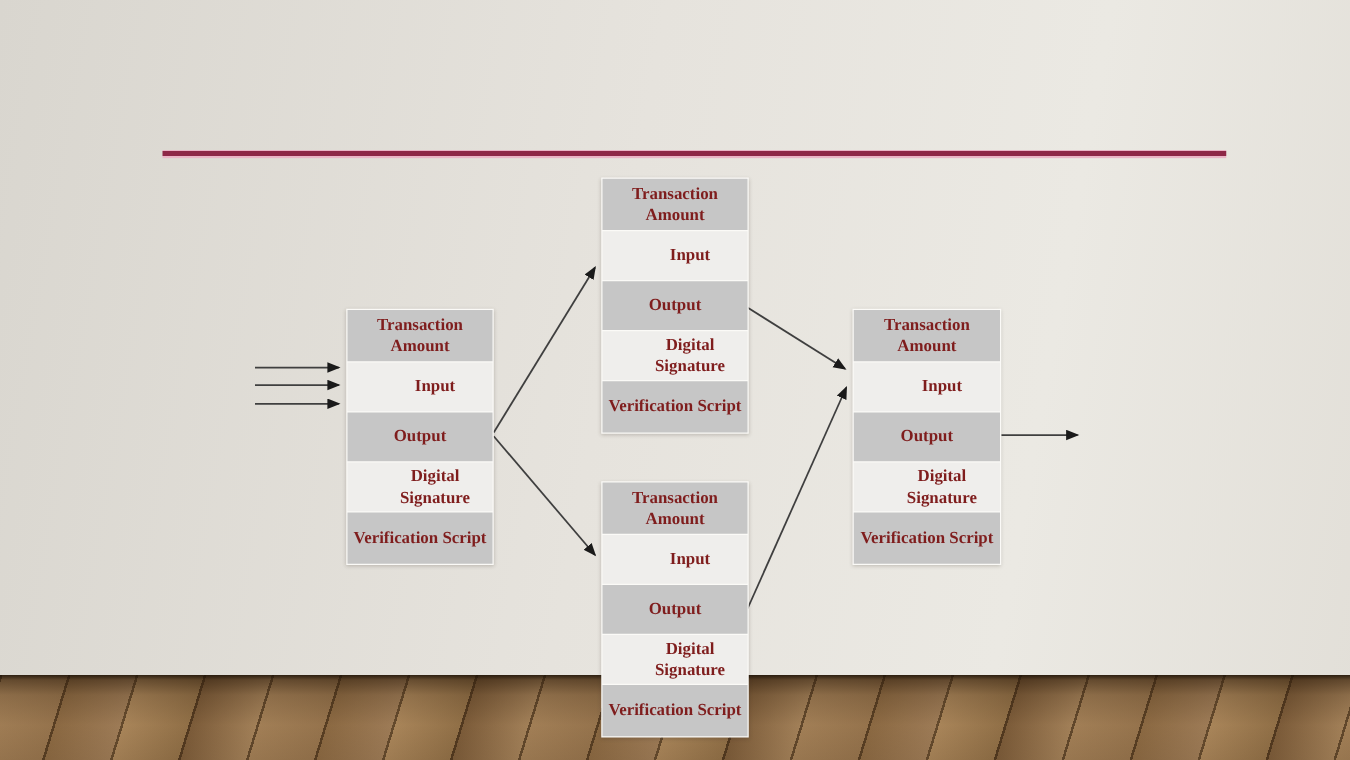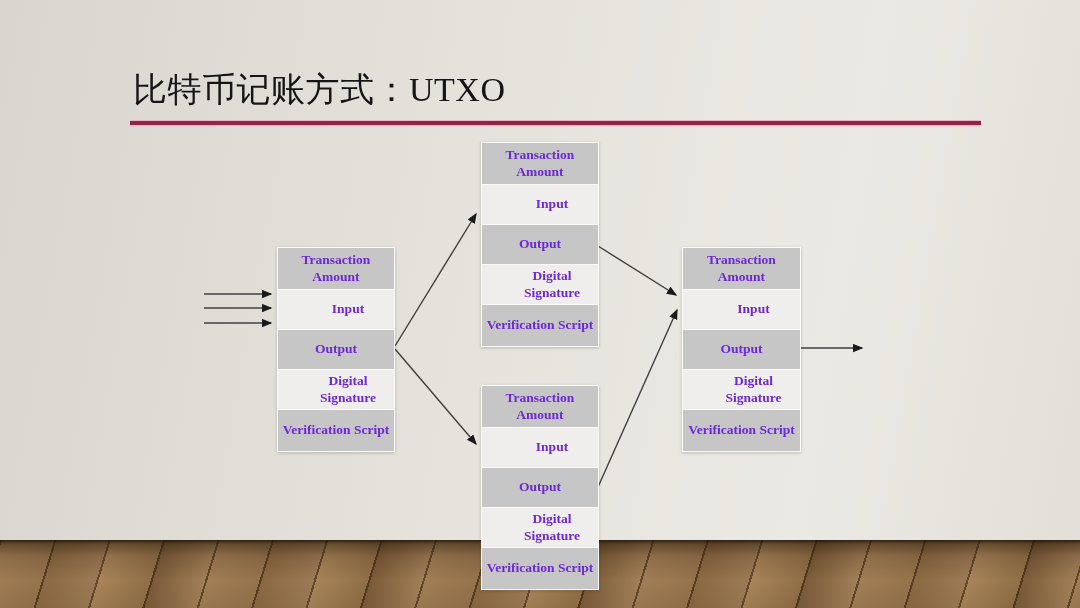--- a/index.html
+++ b/index.html
@@ -34,38 +34,37 @@
     background:#fbfaf7;
     padding:1px;
     box-shadow:0 1px 3px rgba(60,50,40,0.25);
   }
   .row{
     height:39px;
     margin-bottom:1px;
     display:flex;align-items:center;justify-content:center;
     text-align:center;
     font-weight:bold;font-size:13.5px;line-height:1.2;
-    color:#6d28d9;
+    color:#7f1d1d;
     padding:0 1px;
   }
   .row:last-child{margin-bottom:0;justify-content:center;}
   .row.tall{height:41px;}
   .row.dark{background:#c6c6c6;}
   .row.light{background:#efeeec;padding-left:25px;}
   
   .arrows{position:absolute;left:0;top:0;width:1080px;height:608px;pointer-events:none;}
 </style>
 </head>
 <body>
 
 <div class="slide">
 
   <div class="floor"></div>
 
-  <div class="title">比特币记账方式：UTXO</div>
   <div class="title-rule"></div>
 
   <svg class="arrows" viewBox="0 0 1080 608">
     <defs>
       <marker id="ah" markerWidth="9" markerHeight="8" refX="6.5" refY="3" orient="auto">
         <path d="M0,0 L7.5,3 L0,6 z" fill="#1a1a1a"></path>
       </marker>
     </defs>
     <g stroke="#3f3f3f" stroke-width="1.4" fill="none">
       <line x1="204" y1="294" x2="271" y2="294" marker-end="url(#ah)"></line>

